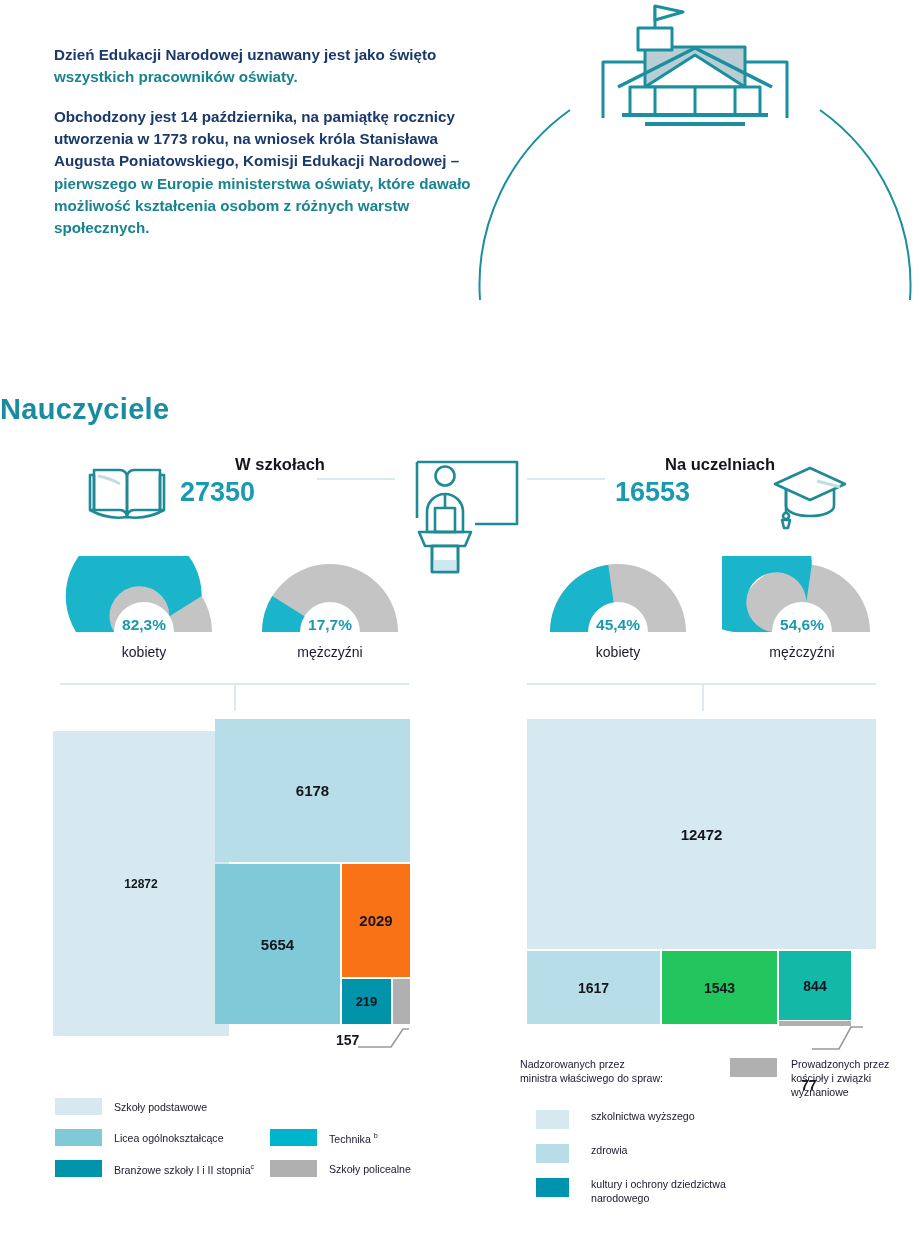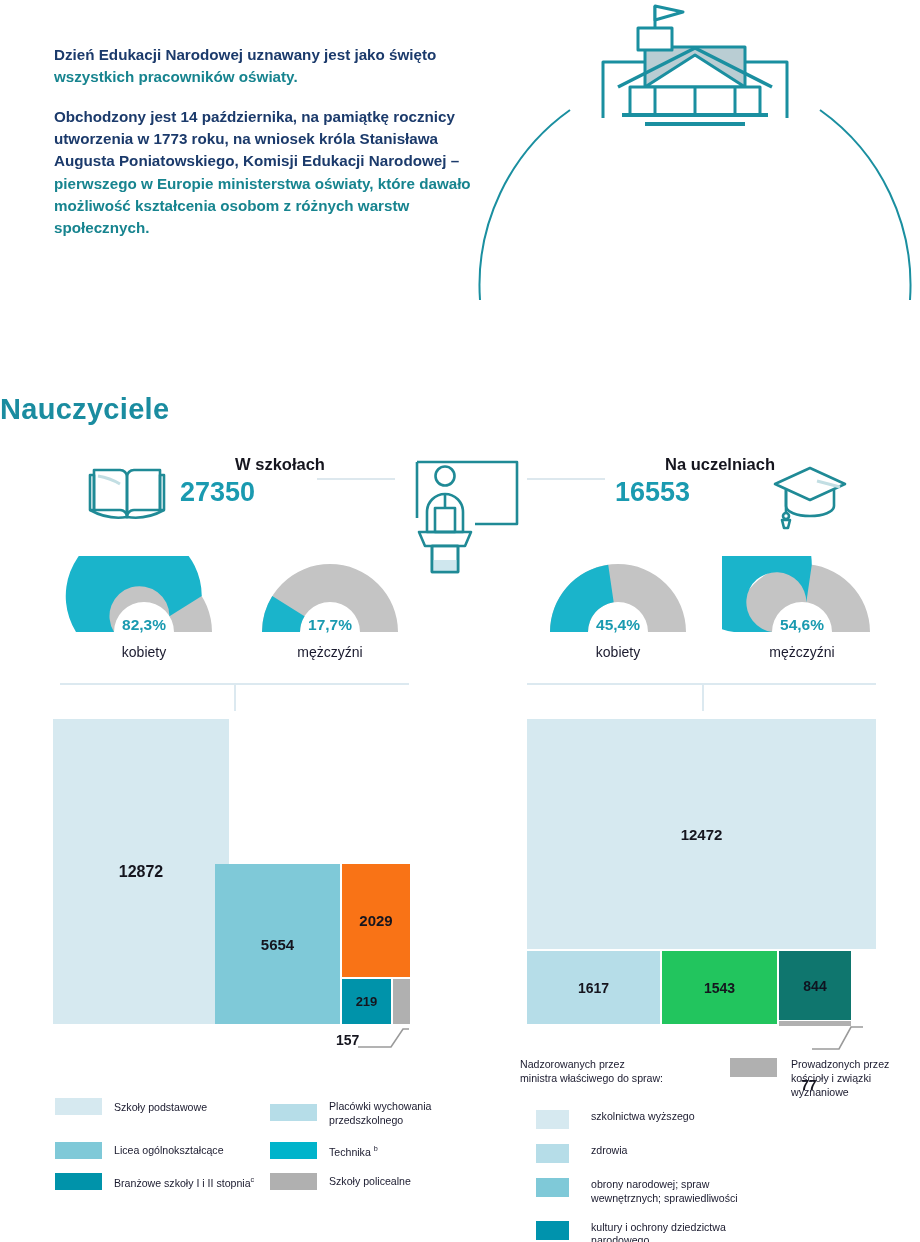--- a/index.html
+++ b/index.html
@@ -214,22 +214,25 @@
   <div class="conn">
     <div class="conn-bar" style="left:60px; top:683px; width:349px;"></div>
     <div class="conn-stem" style="left:234px; top:683px; height:28px;"></div>
   </div>
   <div class="conn">
     <div class="conn-bar" style="left:527px; top:683px; width:349px;"></div>
     <div class="conn-stem" style="left:702px; top:683px; height:28px;"></div>
   </div>
 
   <div class="tm tm-l">
-    <div class="tile" style="left:0; top:0; width:176px; height:305px; background:#d6e9f0; font-size:16px;">
+    <div class="tile" style="left:0; top:12px; width:176px; height:305px; background:#d6e9f0; font-size:12px;">
       <span>12872</span>
+    </div>
+    <div class="tile" style="left:162px; top:0; width:195px; height:143px; background:#b6dde8; font-size:15px;">
+      <span>6178</span>
     </div>
     <div class="tile" style="left:162px; top:145px; width:125px; height:160px; background:#7fc9d8; font-size:15px;">
       <span>5654</span>
     </div>
     <div class="tile" style="left:289px; top:145px; width:68px; height:113px; background:#f97316; font-size:15px;">
       <span>2029</span>
     </div>
     <div class="tile" style="left:289px; top:260px; width:49px; height:45px; background:#0093aa; font-size:13px;">
       <span>219</span>
     </div>
@@ -243,39 +246,35 @@
   <div class="tm tm-r">
     <div class="tile" style="left:0; top:0; width:349px; height:230px; background:#d6e9f0; font-size:15px;">
       <span>12472</span>
     </div>
     <div class="tile" style="left:0; top:232px; width:133px; height:73px; background:#b6dde8; font-size:14px;">
       <span>1617</span>
     </div>
     <div class="tile" style="left:135px; top:232px; width:115px; height:73px; background:#22c55e; font-size:14px;">
       <span>1543</span>
     </div>
-    <div class="tile" style="left:252px; top:232px; width:72px; height:69px; background:#0f766e; font-size:14px; color:#0f1320;">
+    <div class="tile" style="left:252px; top:232px; width:72px; height:69px; background:#14b8a6; font-size:14px; color:#0f1320;">
       <span>844</span>
     </div>
     <div class="tile" style="left:252px; top:302px; width:72px; height:5px; background:#b0b0b0;"></div>
     <svg class="lead" style="left:280px; top:302px;" width="60" height="32" viewBox="0 0 60 32">
       <path d="M5 28 L32 28 L44 6 L56 6" fill="none" stroke="#9a9a9a" stroke-width="1.6"></path>
     </svg>
     <div class="lead-num" style="left:274px; top:315px;margin-top:43px;">77</div>
   </div>
 
   <div class="legend lg-l">
     <div class="lgrow">
       <div class="lgcell">
         <div class="sw" style="background:#d6e9f0;"></div>
         <div class="lgtext">Szkoły podstawowe</div>
-      </div>
-      <div class="lgcell">
-        <div class="sw" style="background:#b6dde8;"></div>
-        <div class="lgtext">Placówki wychowania przedszkolnego</div>
       </div>
     </div>
     <div class="lgrow">
       <div class="lgcell">
         <div class="sw" style="background:#7fc9d8;"></div>
         <div class="lgtext">Licea ogólnokształcące</div>
       </div>
       <div class="lgcell">
         <div class="sw" style="background:#00b4cb;"></div>
         <div class="lgtext">
@@ -316,27 +315,20 @@
           <div>szkolnictwa wyższego</div>
         </div>
       </div>
       <div class="lg-r-row">
         <div class="lg-r-sw" style="background:#b6dde8;"></div>
         <div>
           <div>zdrowia</div>
         </div>
       </div>
       <div class="lg-r-row">
-        <div class="lg-r-sw" style="background:#7fc9d8;"></div>
-        <div>
-          <div>obrony narodowej; spraw</div>
-          <div>wewnętrznych; sprawiedliwości</div>
-        </div>
-      </div>
-      <div class="lg-r-row">
         <div class="lg-r-sw" style="background:#0093ad;"></div>
         <div>
           <div>kultury i ochrony dziedzictwa</div>
           <div>narodowego</div>
         </div>
       </div>
     </div>
   </div>
 
 </div>

